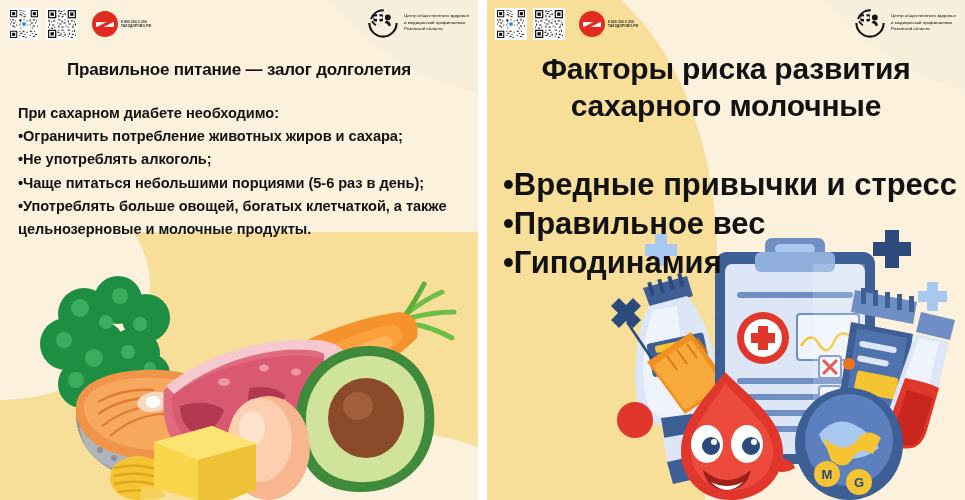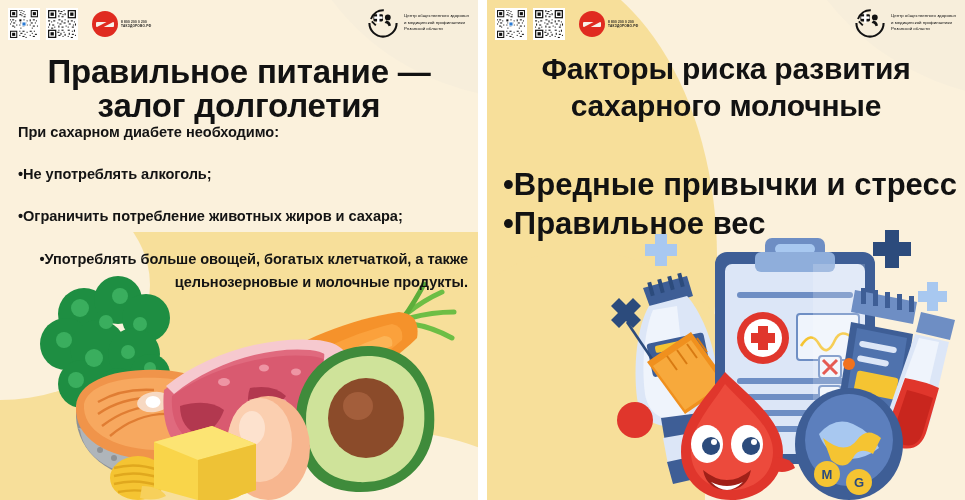--- a/index.html
+++ b/index.html
@@ -52,28 +52,28 @@
        white-space:nowrap;font-weight:bold;}
 
   .org-logo{position:absolute;right:9px;top:7px;display:flex;align-items:center;gap:5px;}
   .org-mark{width:32px;height:32px;flex:0 0 32px;}
   .org-txt{display:flex;flex-direction:column;}
   .org-txt span{font-size:4.4px;line-height:6.4px;color:#111;white-space:nowrap;}
 
   
   .title{position:absolute;z-index:5;color:#121212;font-weight:bold;
         text-align:center;letter-spacing:-.2px;}
-  .title-l{left:0;right:0;top:55px;font-size:33px;line-height:34px;}
+  .title-l{left:0;right:0;top:49px;font-size:17px;line-height:41px;}
   .title-r{left:0;right:0;top:50px;font-size:30px;line-height:37px;}
 
   .body-l{position:absolute;z-index:5;left:18px;top:102px;width:450px;
         color:#141414;font-size:14.6px;line-height:23.2px;font-weight:bold;
         letter-spacing:-.05px;}
-  .body-l div{white-space:nowrap;margin-top:19px;}
-  .body-l div.wrapline{white-space:normal;text-align:right;}
+  .body-l div{white-space:nowrap;}
+  .body-l div.wrapline{white-space:normal;}
 
   .bullets-r{position:absolute;z-index:5;left:16px;top:165px;width:450px;
         color:#121212;font-size:31px;line-height:39px;font-weight:bold;}
   .bullets-r div{white-space:nowrap;}
 
   
   .illus{position:absolute;z-index:4;}
   .illus-food{left:14px;top:262px;width:455px;height:238px;}
   .illus-med{left:110px;top:230px;width:375px;height:272px;}
   svg{overflow:visible;}
@@ -251,22 +251,23 @@
           <span>и медицинской профилактики</span>
           <span>Рязанской области</span>
         </div>
       </div>
     </div>
 
     <div class="title title-l">Правильное питание — залог долголетия</div>
 
     <div class="body-l">
       <div>При сахарном диабете необходимо:</div>
+      <div>•Ограничить потребление животных жиров и сахара;</div>
       <div>•Не употреблять алкоголь;</div>
-      <div>•Ограничить потребление животных жиров и сахара;</div>
+      <div>•Чаще питаться небольшими порциями (5-6 раз в день);</div>
       <div class="wrapline">•Употреблять больше овощей, богатых клетчаткой, а также цельнозерновые и молочные продукты.</div>
     </div>
 
     <div class="illus illus-food">
       <svg viewBox="0 0 455 238" width="455" height="238">
 
         <g>
           <path d="M392 52 q18-14 36-22" stroke="#6DBE45" stroke-width="5" fill="none" stroke-linecap="round"></path>
           <path d="M396 56 q22-6 44-6" stroke="#6DBE45" stroke-width="5" fill="none" stroke-linecap="round"></path>
           <path d="M398 62 q20 3 40 14" stroke="#6DBE45" stroke-width="5" fill="none" stroke-linecap="round"></path>
@@ -575,20 +576,21 @@
     </div>
 
     <div class="title title-r">
       <div>Факторы риска развития</div>
       <div>сахарного молочные</div>
     </div>
 
     <div class="bullets-r">
       <div>•Вредные привычки и стресс</div>
       <div>•Правильное вес</div>
+      <div>•Гиподинамия</div>
     </div>
 
     <div class="illus illus-med">
       <svg viewBox="0 0 375 272" width="375" height="272">
 
         <g>
           <path d="M58 4 h12 v10 h10 v12 h-10 v10 h-12 v-10 h-10 v-12 h10z" fill="#A8C8F0"></path>
           <path d="M288 0 h14 v12 h12 v14 h-12 v12 h-14 v-12 h-12 v-14 h12z" fill="#2C4B7C"></path>
           <path d="M330 52 h11 v9 h9 v11 h-9 v9 h-11 v-9 h-9 v-11 h9z" fill="#A8C8F0"></path>
           <path d="M14 76 l8-8 l7 7 l7-7 l8 8 l-7 7 l7 7 l-8 8 l-7-7 l-7 7 l-8-8 l7-7z" fill="#2C4B7C"></path>

